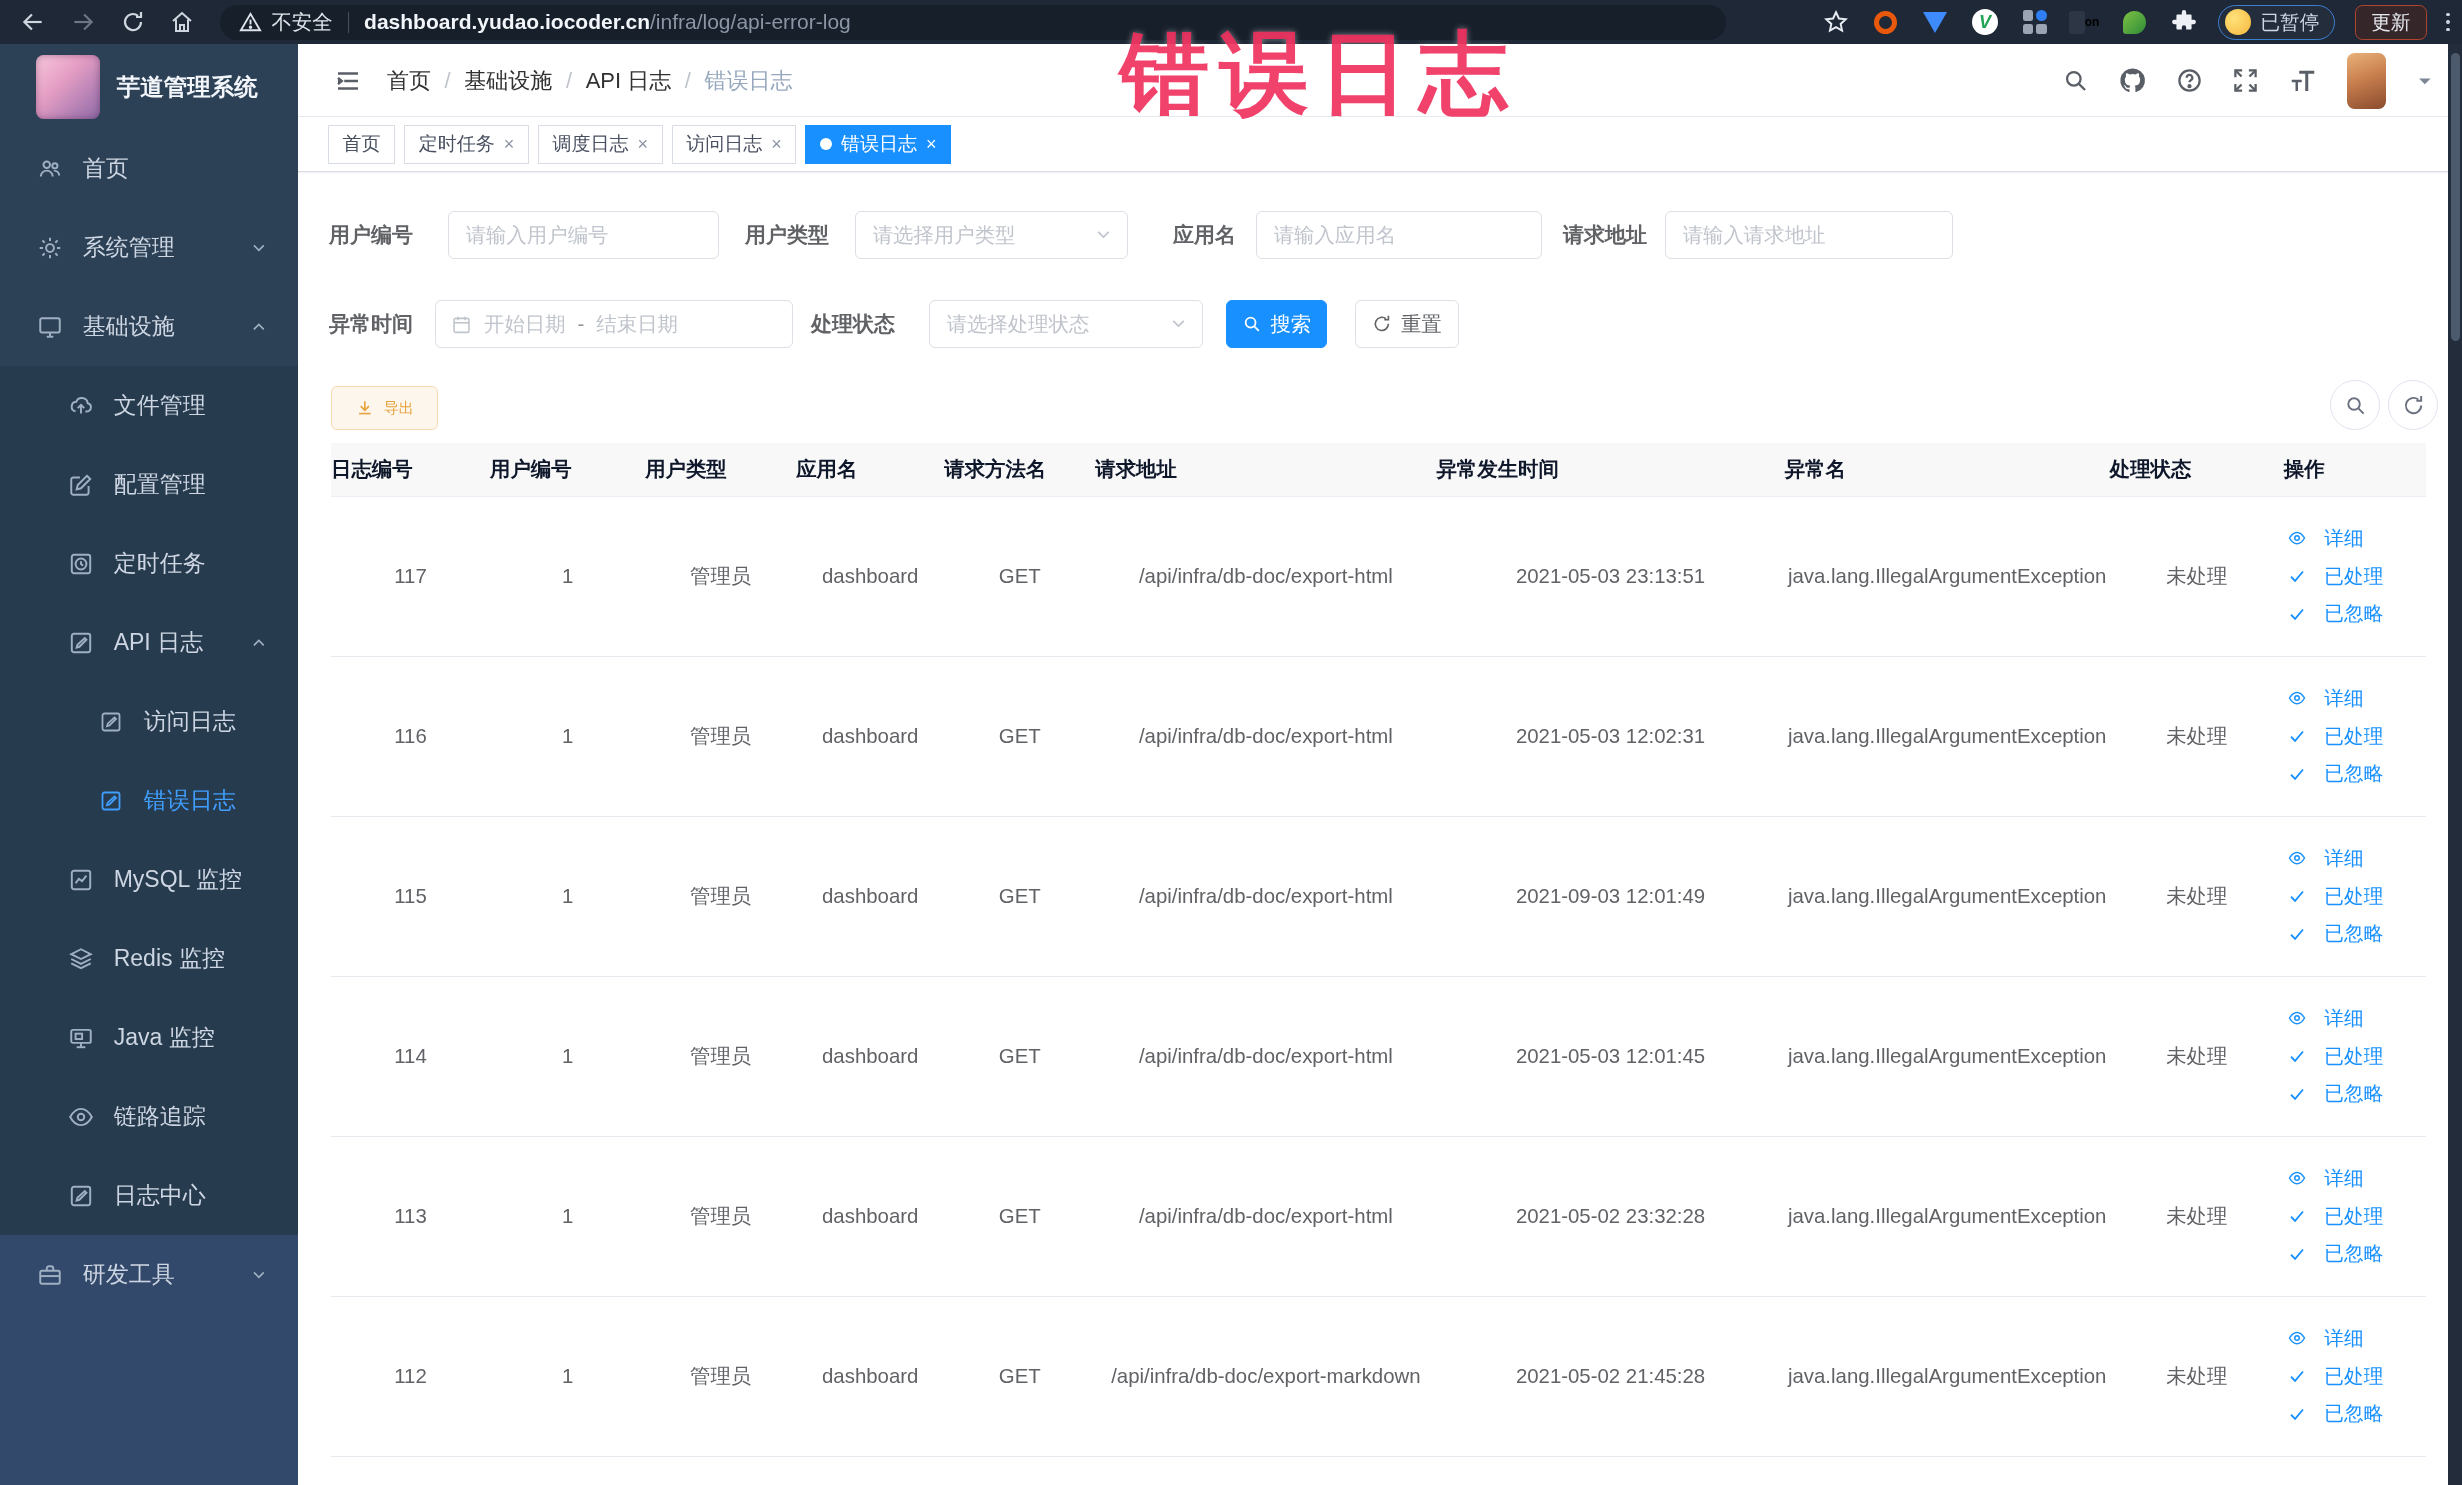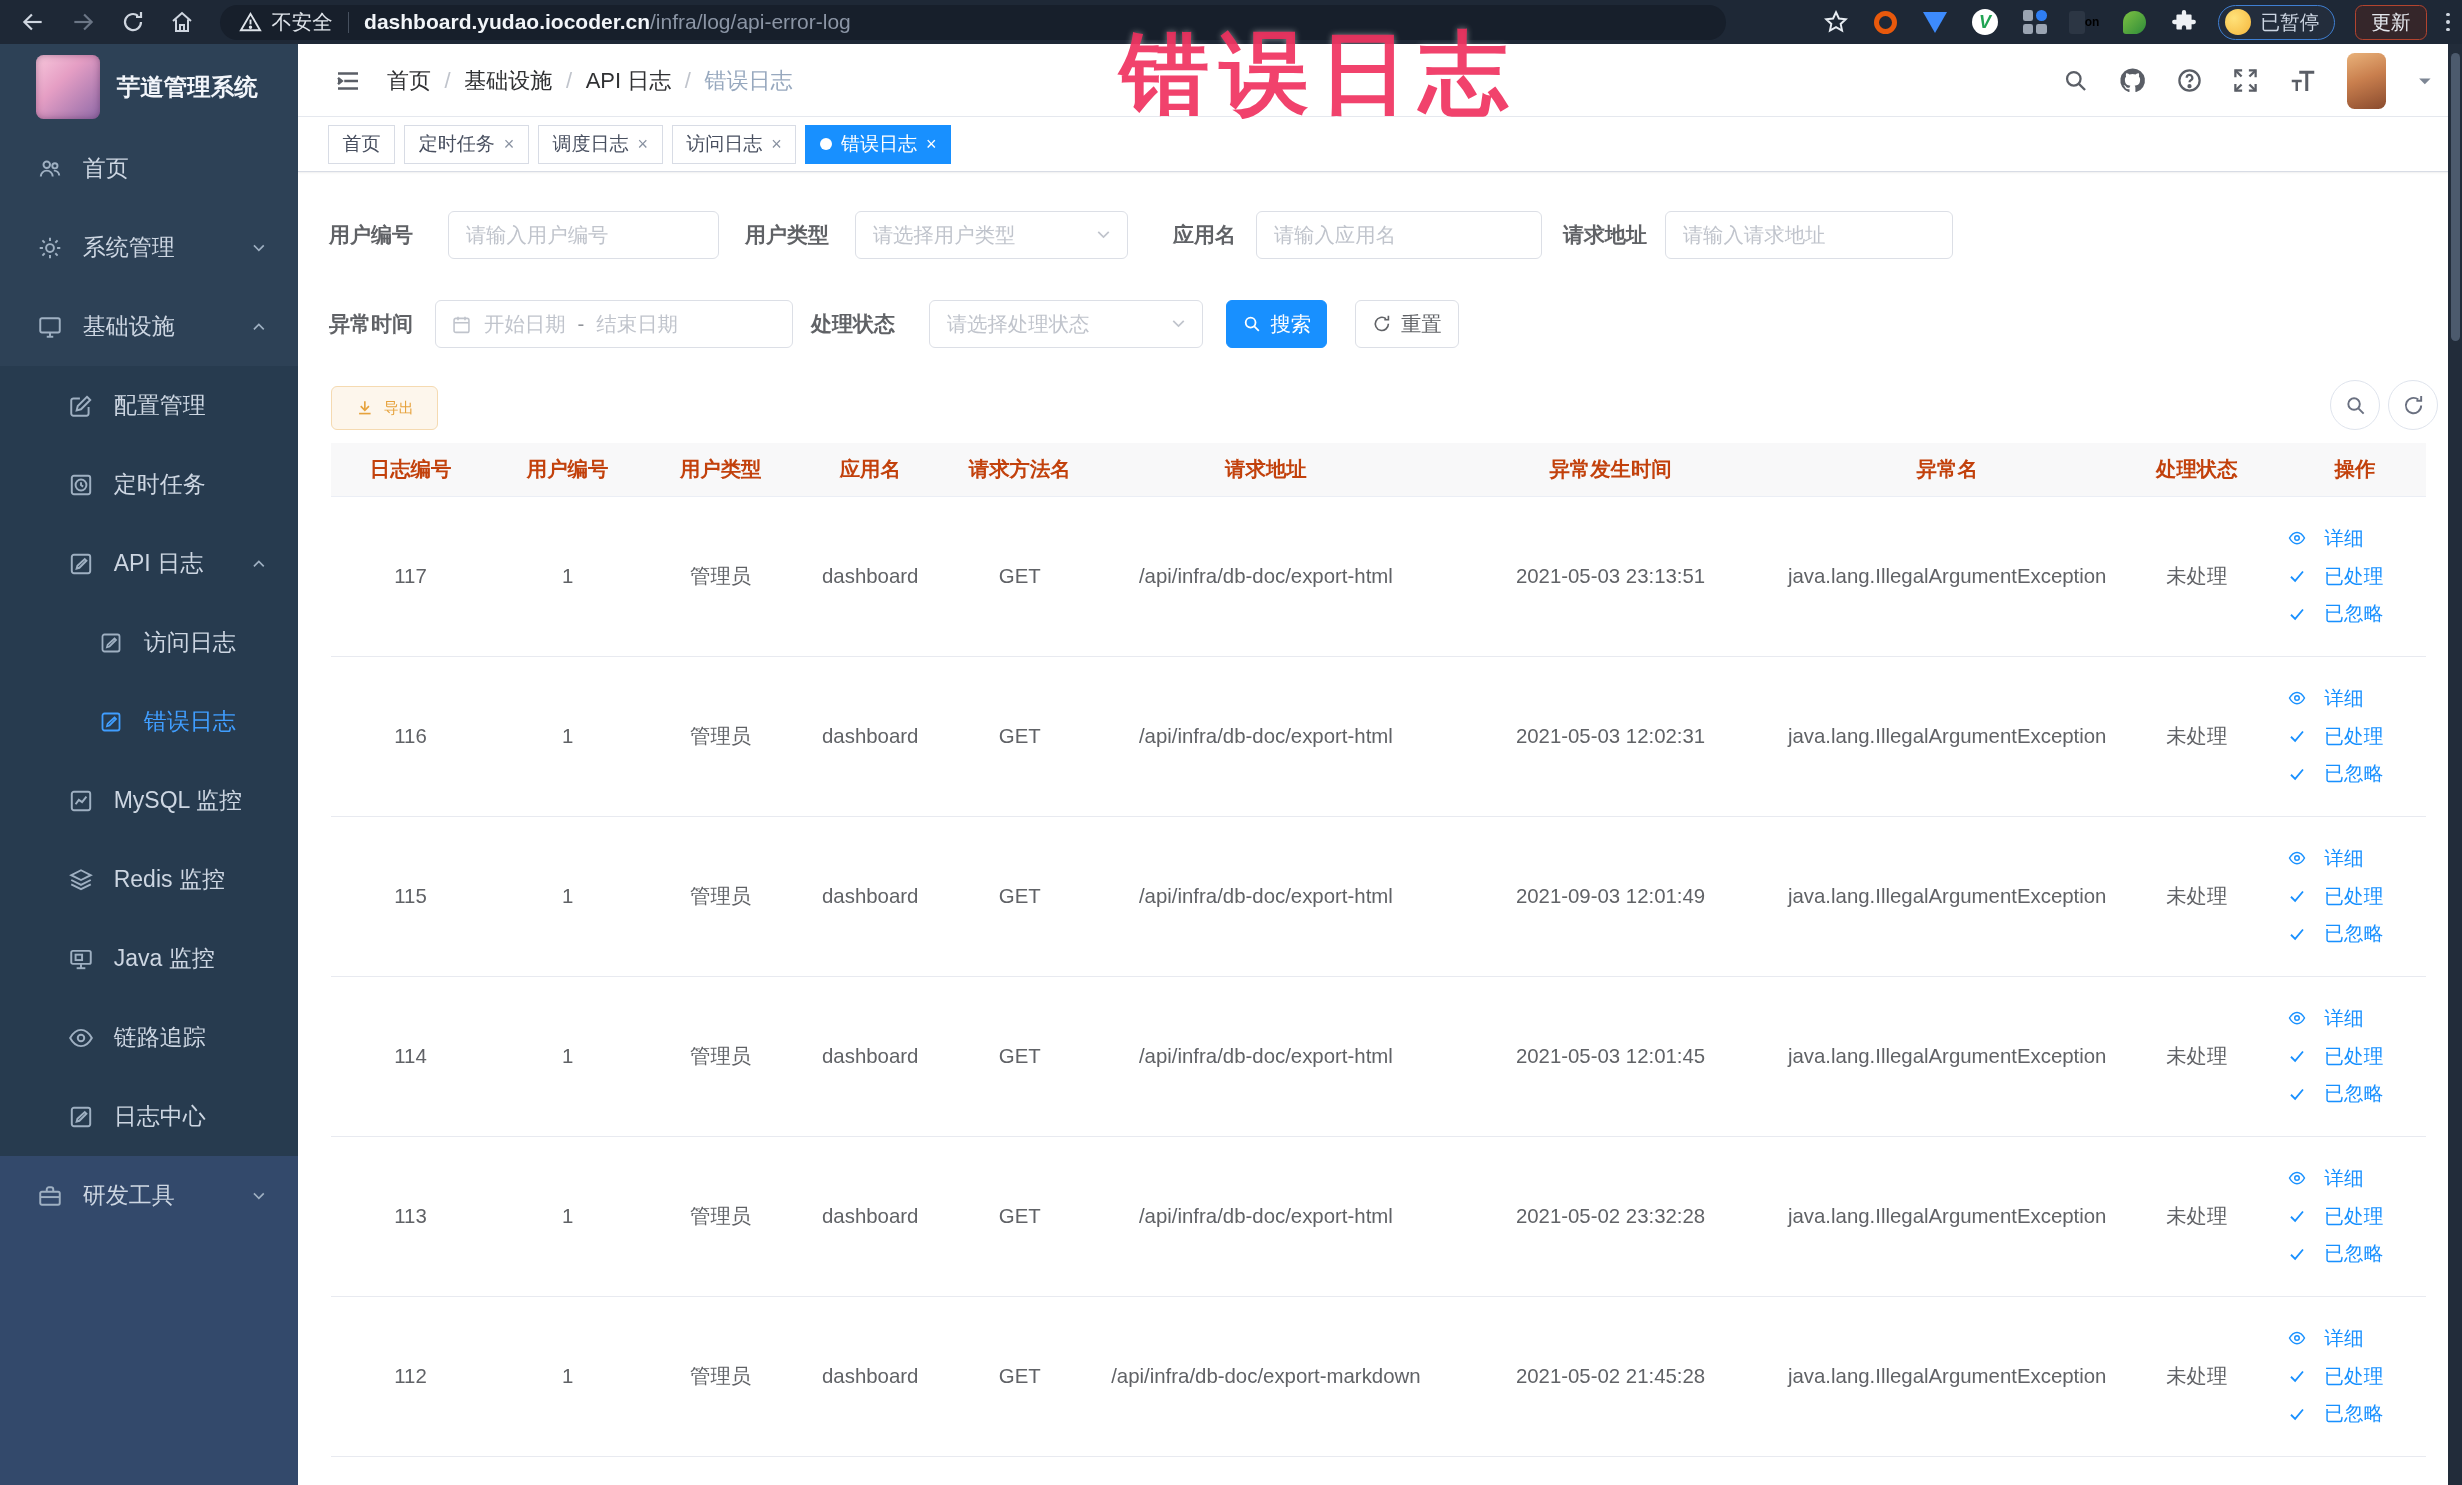--- a/index.html
+++ b/index.html
@@ -76,21 +76,21 @@
   .sel-wrap .sfx { position:absolute; right:13.6px; top:13px; color:#c0c4cc; }
   .date-wrap { position:absolute; height:48px; border:0.8px solid #dcdfe6; border-radius:6px; display:flex; align-items:center; padding:0 15px; gap:12px; background:#fff; color:#c0c4cc; font-size:20.4px; }
   .btn { position:absolute; height:48px; border-radius:6px; font-size:20.4px; display:flex; align-items:center; justify-content:center; gap:9px; cursor:pointer; }
   .btn-primary { background:#1890ff; border:0.8px solid #1890ff; color:#fff; }
   .btn-plain { background:#fff; border:0.8px solid #dcdfe6; color:#606266; }
   .btn-warning { background:#fdf6ec; border:0.8px solid #f5dab1; color:#e6a23c; font-size:15px; }
   .circle-btn { position:absolute; width:50px; height:50px; border-radius:50%; border:0.8px solid #dfe4ed; background:#fff; color:#6a7080; display:flex; align-items:center; justify-content:center; }
 
   
   .tbl { position:absolute; left:33px; top:270px; width:2095px; border-collapse:collapse; table-layout:fixed; }
-  .tbl th { height:53px; background:#f8f8f9; color:#c2410c; font-size:20.4px; font-weight:bold; text-align:center; border-bottom:0.8px solid #ebeef5; }
+  .tbl th { height:53px; background:#f8f8f9; color:#0f172a; font-size:20.4px; font-weight:bold; text-align:left; border-bottom:0.8px solid #ebeef5; }
   .tbl td { height:160px; font-size:20.4px; color:#606266; text-align:center; border-bottom:1.5px solid #e8eaf0; word-break:break-all; }
   .tbl tr.body-row td { border-top:none; }
   .actions { display:flex; flex-direction:column; align-items:flex-start; gap:10.6px; padding-left:4.5px; }
   .alink { color:#1890ff; font-size:19.7px; display:flex; align-items:center; gap:18px; cursor:pointer; white-space:nowrap; }
 
   
   .overlay-title { position:absolute; left:1120px; top:13.6px; z-index:9; font-size:89px; font-weight:900; letter-spacing:10.6px; color:rgba(240,45,92,.90); text-shadow:0 0 6px rgba(255,255,255,.45); font-family:"DejaVu Sans",sans-serif; }
   .scrollbar { position:absolute; right:0; top:44px; width:13.6px; bottom:0; background:#222c3a; z-index:8; }
   .scroll-thumb { position:absolute; left:2.3px; top:9px; width:9px; height:288px; border-radius:4.5px; background:#4c5a6d; }
   svg { display:block; }
@@ -239,20 +239,30 @@
         </svg>
     </span>
     <span class="mi-label">基础设施</span>
     <span class="chev">
       <svg width="19.7" height="19.7" viewBox="0 0 24 24" fill="none" stroke="currentColor" stroke-width="2">
           <polyline points="6,15 12,9 18,15"></polyline>
         </svg>
     </span>
   </div>
 
+  <div class="menu-item mi-sub">
+    <span class="mi-icon">
+      <svg width="26" height="26" viewBox="0 0 24 24" fill="none" stroke="currentColor" stroke-width="1.8">
+          <path d="M7 17 a4.5 4.5 0 0 1 .6-8.9 a5.5 5.5 0 0 1 10.6 1.4 a3.8 3.8 0 0 1-.7 7.5 H16"></path>
+          <polyline points="9,14 12,11 15,14"></polyline>
+          <line x1="12" y1="11" x2="12" y2="19"></line>
+        </svg>
+    </span>
+    <span class="mi-label">文件管理</span>
+  </div>
 
   <div class="menu-item mi-sub">
     <span class="mi-icon">
       <svg width="26" height="26" viewBox="0 0 24 24" fill="none" stroke="currentColor" stroke-width="1.8">
           <path d="M19 13 v6 a2 2 0 0 1-2 2 H5 a2 2 0 0 1-2-2 V7 a2 2 0 0 1 2-2 h6"></path>
           <path d="M17.5 3.5 l3 3 L12 15 l-4 1 1-4 Z"></path>
         </svg>
     </span>
     <span class="mi-label">配置管理</span>
   </div>

